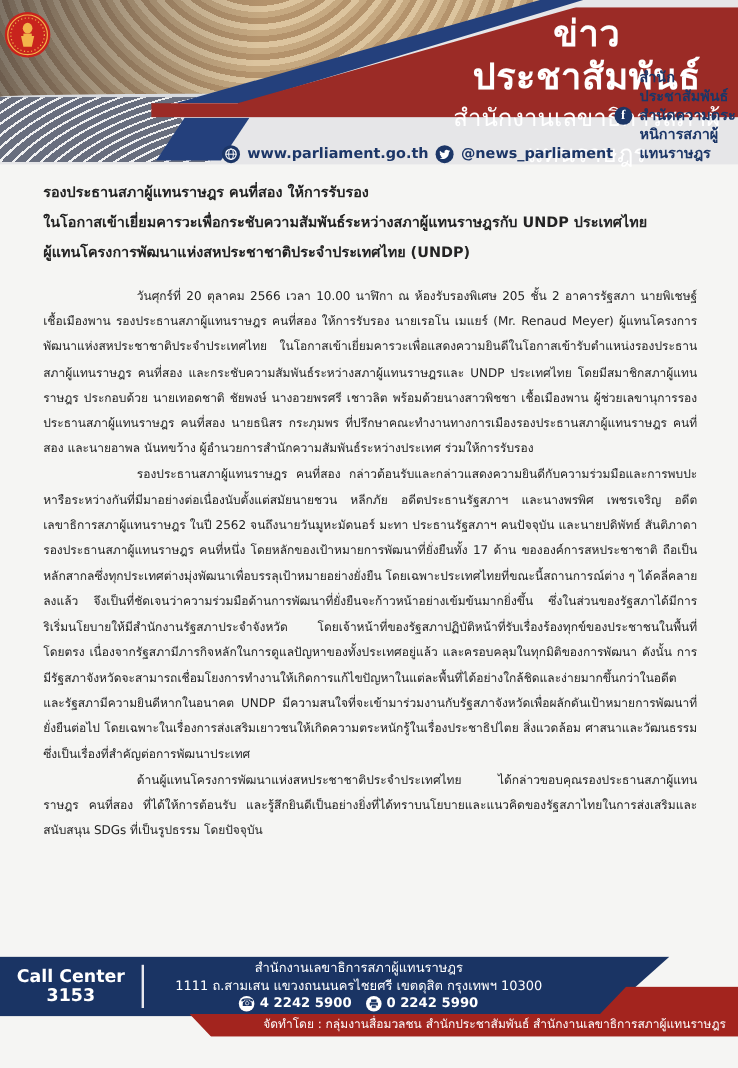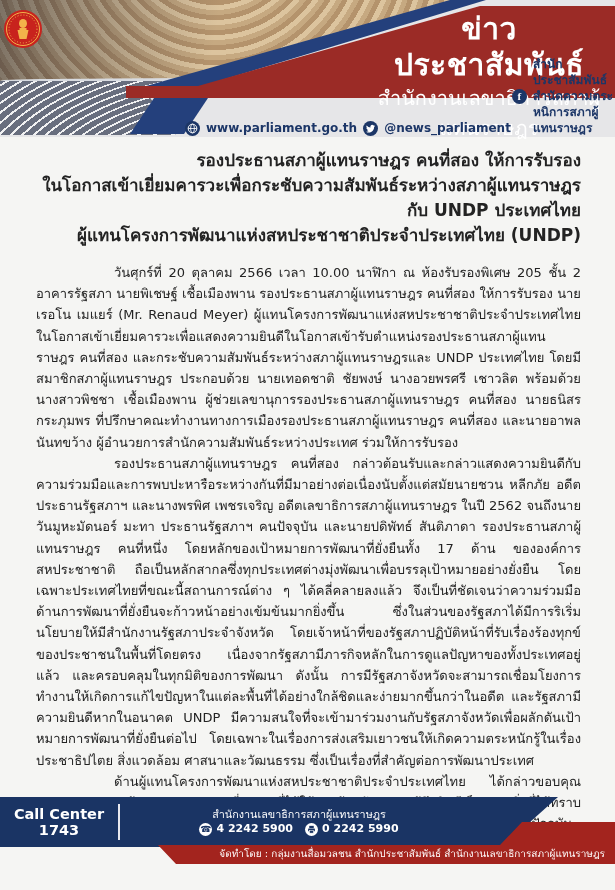--- a/index.html
+++ b/index.html
@@ -28,22 +28,22 @@
   .emblem{position:absolute;top:9px;left:3px;z-index:6}
   .contact{position:absolute;top:99px;left:185px;right:0;height:37px;z-index:4;display:flex;flex-direction:row;
            align-items:flex-end;justify-content:center;gap:1px;color:#1c3667;font-weight:bold;font-size:12px}
   .contact-row{display:flex;align-items:center;gap:6px;line-height:16px;cursor:pointer}
   .cicon{width:15px;height:15px;border-radius:50%;background:#1c3667;color:#fff;display:inline-flex;
          align-items:center;justify-content:center;flex:none;font-size:11px;font-weight:bold}
   .cicon.fb{font-family:"Liberation Serif","DejaVu Serif",serif}
 
   
   .doc{position:absolute;top:148px;left:36px;width:545px;color:#232323}
-  .doc-title{text-align:right;font-weight:bold;font-size:17px;line-height:25px;margin:0 0 14px 0}
-  .doc p{margin:0;text-align:justify;text-indent:78px;font-size:13px;line-height:21.2px}
+  .doc-title{text-align:left;font-weight:bold;font-size:12px;line-height:25px;margin:0 0 14px 0}
+  .doc p{margin:0;text-align:justify;text-indent:78px;font-size:10px;line-height:21.2px}
 
   
   .footer-bar{position:absolute;top:797px;left:0;width:558px;height:50px;background:#1a3464;color:#fff;
         display:flex;align-items:center;z-index:2;clip-path:polygon(0 0,558px 0,502px 50px,0 50px)}
   .cc{width:118px;text-align:center;font-weight:bold;font-size:14.5px;flex:none}
   .vdiv{width:2px;height:36px;background:#e8e8ee;flex:none}
   .addr{flex:1;padding-right:80px;text-align:center;font-size:10.8px;line-height:14.5px}
   .phones{display:flex;justify-content:center;gap:12px;align-items:center;font-size:11px;font-weight:bold}
   .phone-item{display:inline-flex;align-items:center;gap:4px}
   .ficon{width:13px;height:13px;border-radius:50%;background:#fff;color:#1a3464;display:inline-flex;
@@ -112,24 +112,25 @@
       <div>รองประธานสภาผู้แทนราษฎร คนที่สอง ให้การรับรอง</div>
       <div>ในโอกาสเข้าเยี่ยมคารวะเพื่อกระชับความสัมพันธ์ระหว่างสภาผู้แทนราษฎรกับ UNDP ประเทศไทย</div>
       <div>ผู้แทนโครงการพัฒนาแห่งสหประชาชาติประจำประเทศไทย (UNDP)</div>
     </div>
     <p>วันศุกร์ที่ 20 ตุลาคม 2566 เวลา 10.00 นาฬิกา ณ ห้องรับรองพิเศษ 205 ชั้น 2 อาคารรัฐสภา นายพิเชษฐ์ เชื้อเมืองพาน รองประธานสภาผู้แทนราษฎร คนที่สอง ให้การรับรอง นายเรอโน เมแยร์ (Mr. Renaud Meyer) ผู้แทนโครงการพัฒนาแห่งสหประชาชาติประจำประเทศไทย ในโอกาสเข้าเยี่ยมคารวะเพื่อแสดงความยินดีในโอกาสเข้ารับตำแหน่งรองประธานสภาผู้แทนราษฎร คนที่สอง และกระชับความสัมพันธ์ระหว่างสภาผู้แทนราษฎรและ UNDP ประเทศไทย โดยมีสมาชิกสภาผู้แทนราษฎร ประกอบด้วย นายเทอดชาติ ชัยพงษ์ นางอวยพรศรี เชาวลิต พร้อมด้วยนางสาวพิชชา เชื้อเมืองพาน ผู้ช่วยเลขานุการรองประธานสภาผู้แทนราษฎร คนที่สอง นายธนิสร กระภุมพร ที่ปรึกษาคณะทำงานทางการเมืองรองประธานสภาผู้แทนราษฎร คนที่สอง และนายอาพล นันทขว้าง ผู้อำนวยการสำนักความสัมพันธ์ระหว่างประเทศ ร่วมให้การรับรอง</p>
     <p>รองประธานสภาผู้แทนราษฎร คนที่สอง กล่าวต้อนรับและกล่าวแสดงความยินดีกับความร่วมมือและการพบปะหารือระหว่างกันที่มีมาอย่างต่อเนื่องนับตั้งแต่สมัยนายชวน หลีกภัย อดีตประธานรัฐสภาฯ และนางพรพิศ เพชรเจริญ อดีตเลขาธิการสภาผู้แทนราษฎร ในปี 2562 จนถึงนายวันมูหะมัดนอร์ มะทา ประธานรัฐสภาฯ คนปัจจุบัน และนายปดิพัทธ์ สันติภาดา รองประธานสภาผู้แทนราษฎร คนที่หนึ่ง โดยหลักของเป้าหมายการพัฒนาที่ยั่งยืนทั้ง 17 ด้าน ขององค์การสหประชาชาติ ถือเป็นหลักสากลซึ่งทุกประเทศต่างมุ่งพัฒนาเพื่อบรรลุเป้าหมายอย่างยั่งยืน โดยเฉพาะประเทศไทยที่ขณะนี้สถานการณ์ต่าง ๆ ได้คลี่คลายลงแล้ว จึงเป็นที่ชัดเจนว่าความร่วมมือด้านการพัฒนาที่ยั่งยืนจะก้าวหน้าอย่างเข้มข้นมากยิ่งขึ้น ซึ่งในส่วนของรัฐสภาได้มีการริเริ่มนโยบายให้มีสำนักงานรัฐสภาประจำจังหวัด โดยเจ้าหน้าที่ของรัฐสภาปฏิบัติหน้าที่รับเรื่องร้องทุกข์ของประชาชนในพื้นที่โดยตรง เนื่องจากรัฐสภามีภารกิจหลักในการดูแลปัญหาของทั้งประเทศอยู่แล้ว และครอบคลุมในทุกมิติของการพัฒนา ดังนั้น การมีรัฐสภาจังหวัดจะสามารถเชื่อมโยงการทำงานให้เกิดการแก้ไขปัญหาในแต่ละพื้นที่ได้อย่างใกล้ชิดและง่ายมากขึ้นกว่าในอดีต และรัฐสภามีความยินดีหากในอนาคต UNDP มีความสนใจที่จะเข้ามาร่วมงานกับรัฐสภาจังหวัดเพื่อผลักดันเป้าหมายการพัฒนาที่ยั่งยืนต่อไป โดยเฉพาะในเรื่องการส่งเสริมเยาวชนให้เกิดความตระหนักรู้ในเรื่องประชาธิปไตย สิ่งแวดล้อม ศาสนาและวัฒนธรรม ซึ่งเป็นเรื่องที่สำคัญต่อการพัฒนาประเทศ</p>
     <p>ด้านผู้แทนโครงการพัฒนาแห่งสหประชาชาติประจำประเทศไทย ได้กล่าวขอบคุณรองประธานสภาผู้แทนราษฎร คนที่สอง ที่ได้ให้การต้อนรับ และรู้สึกยินดีเป็นอย่างยิ่งที่ได้ทราบนโยบายและแนวคิดของรัฐสภาไทยในการส่งเสริมและสนับสนุน SDGs ที่เป็นรูปธรรม โดยปัจจุบัน</p>
   </div>
 
   <div class="footer-bar">
-    <div class="cc">Call Center 1743</div>
+    <div class="cc">Call Center 3153</div>
     <div class="vdiv"></div>
     <div class="addr">
       <div>สำนักงานเลขาธิการสภาผู้แทนราษฎร</div>
+      <div>1111 ถ.สามเสน แขวงถนนนครไชยศรี เขตดุสิต กรุงเทพฯ 10300</div>
       <div class="phones">
         <span class="phone-item">
           <span class="ficon">☎</span>
           <span>4 2242 5900</span>
         </span>
         <span class="phone-item">
           <span class="ficon">
             <svg width="9" height="9" viewBox="0 0 16 16" fill="#1a3464">
               <rect x="4" y="1.5" width="8" height="4"></rect>
               <rect x="2" y="6" width="12" height="5" rx="1"></rect>

